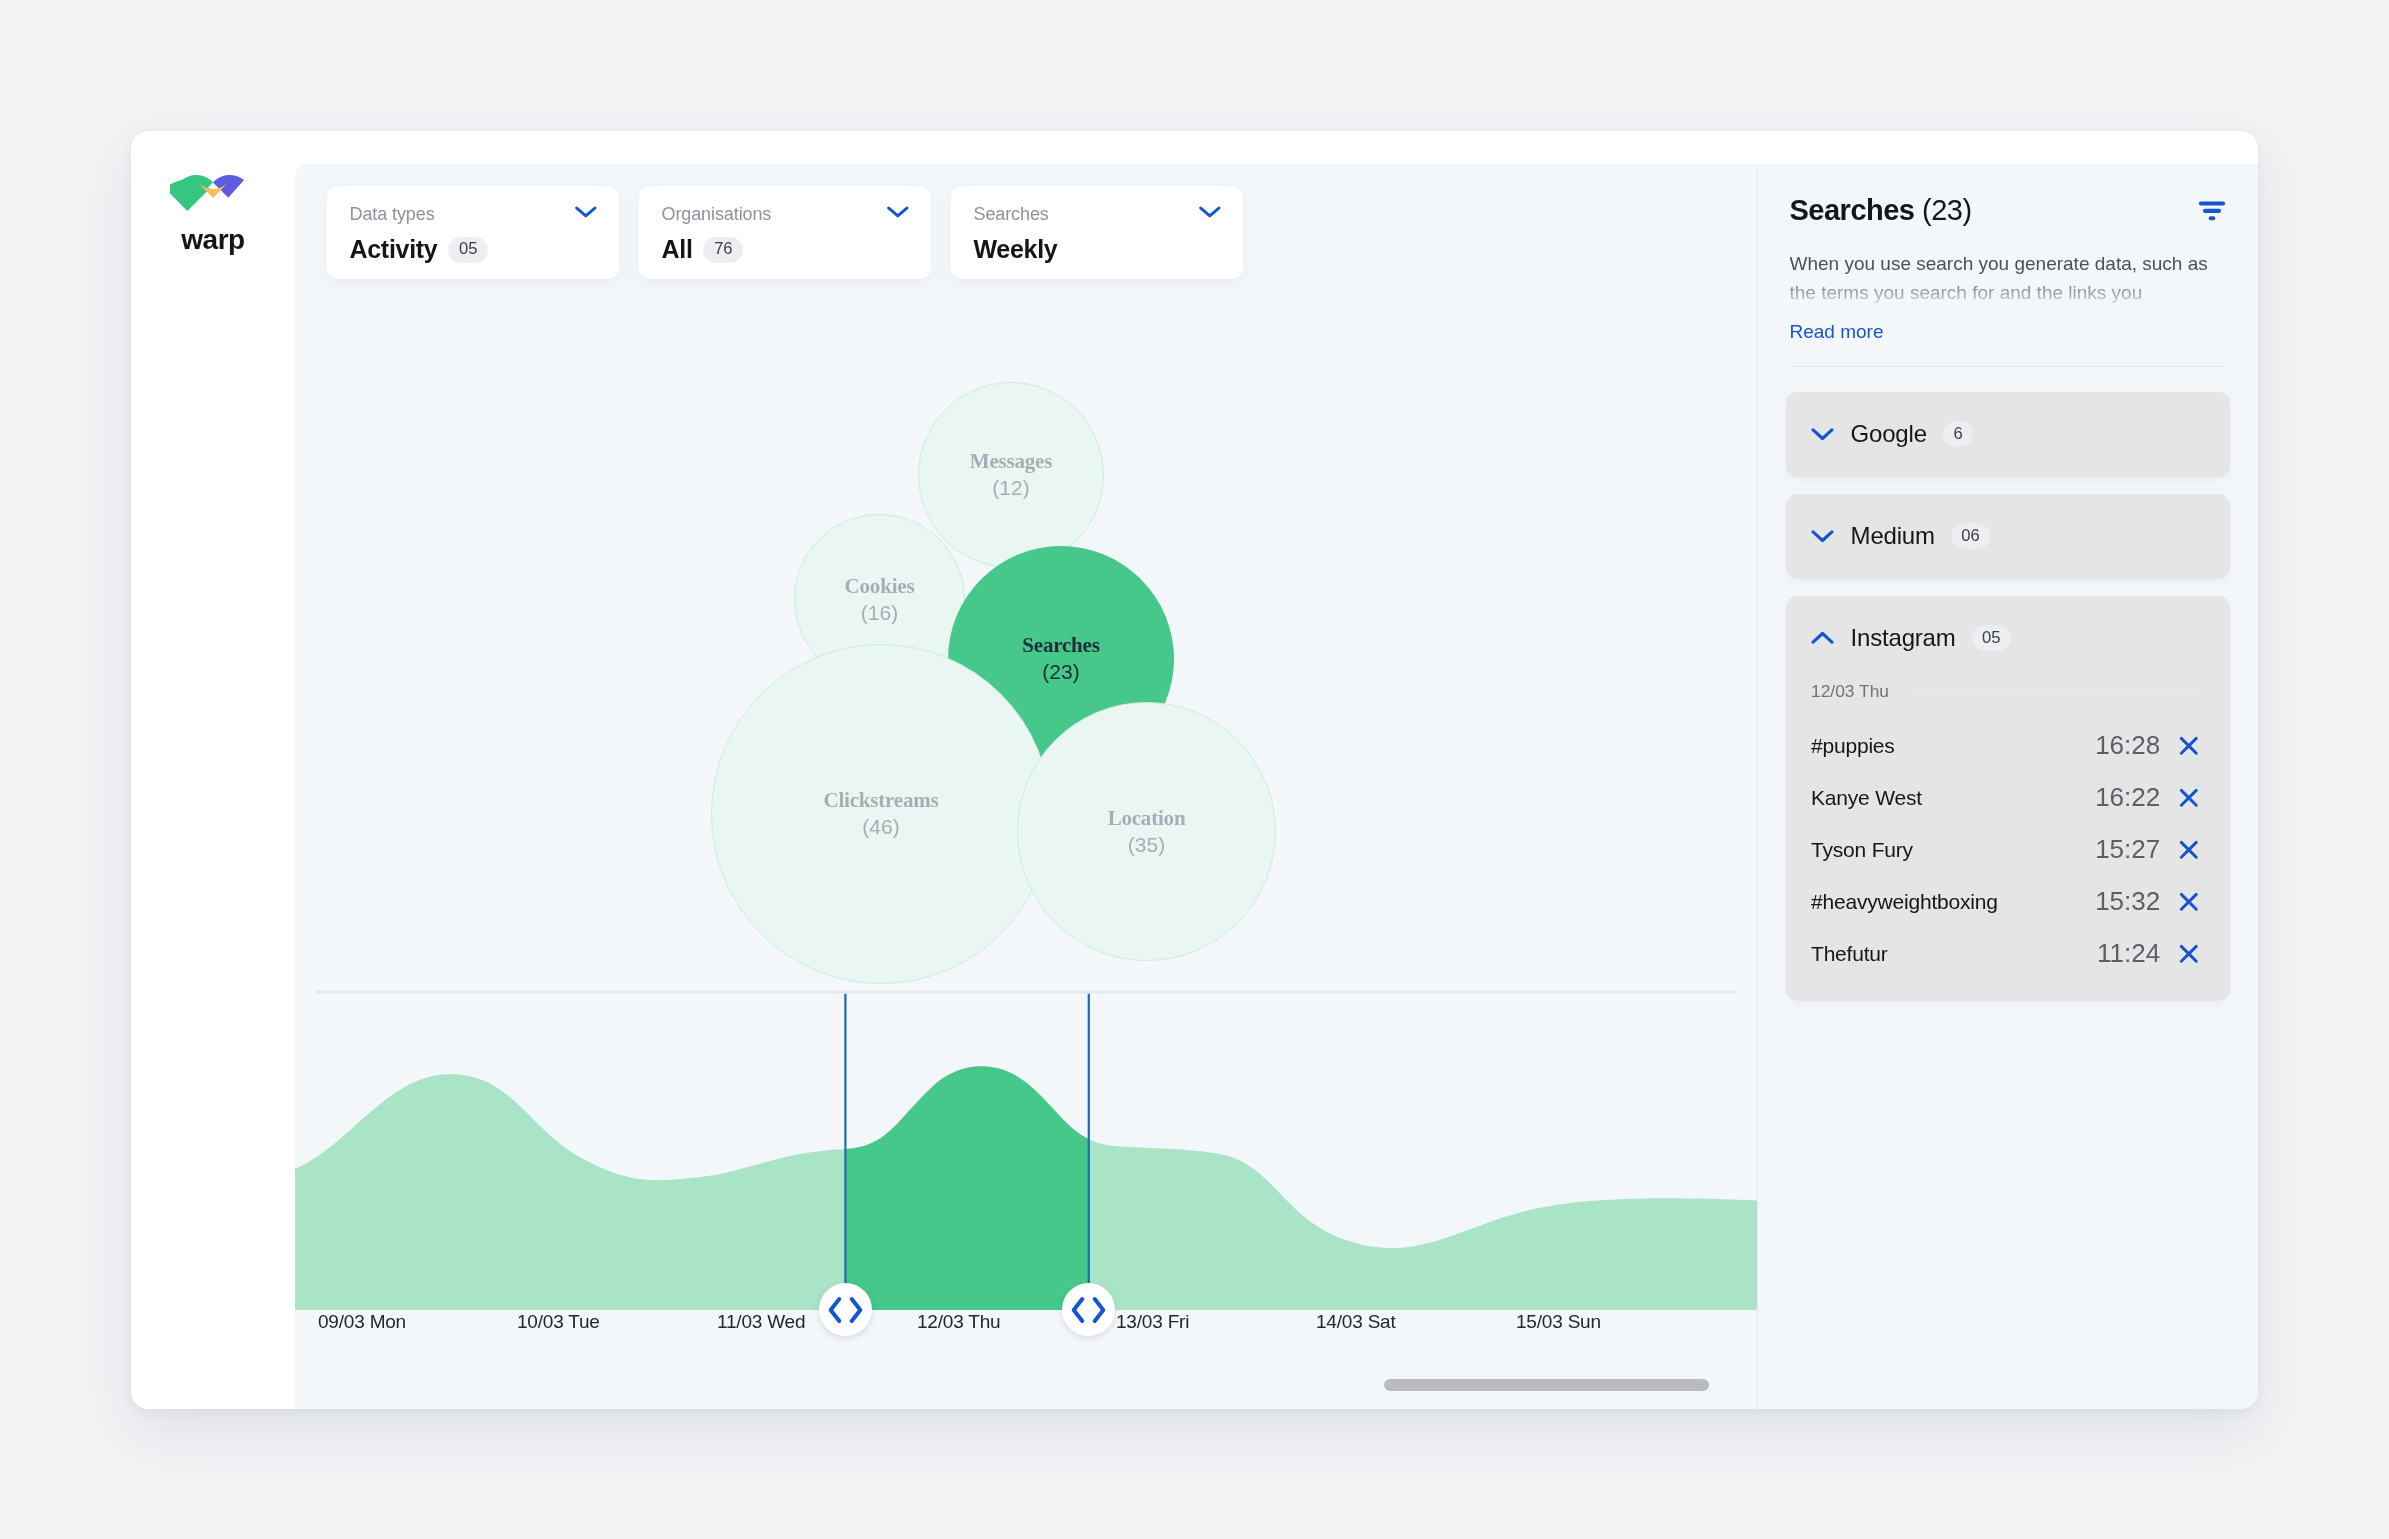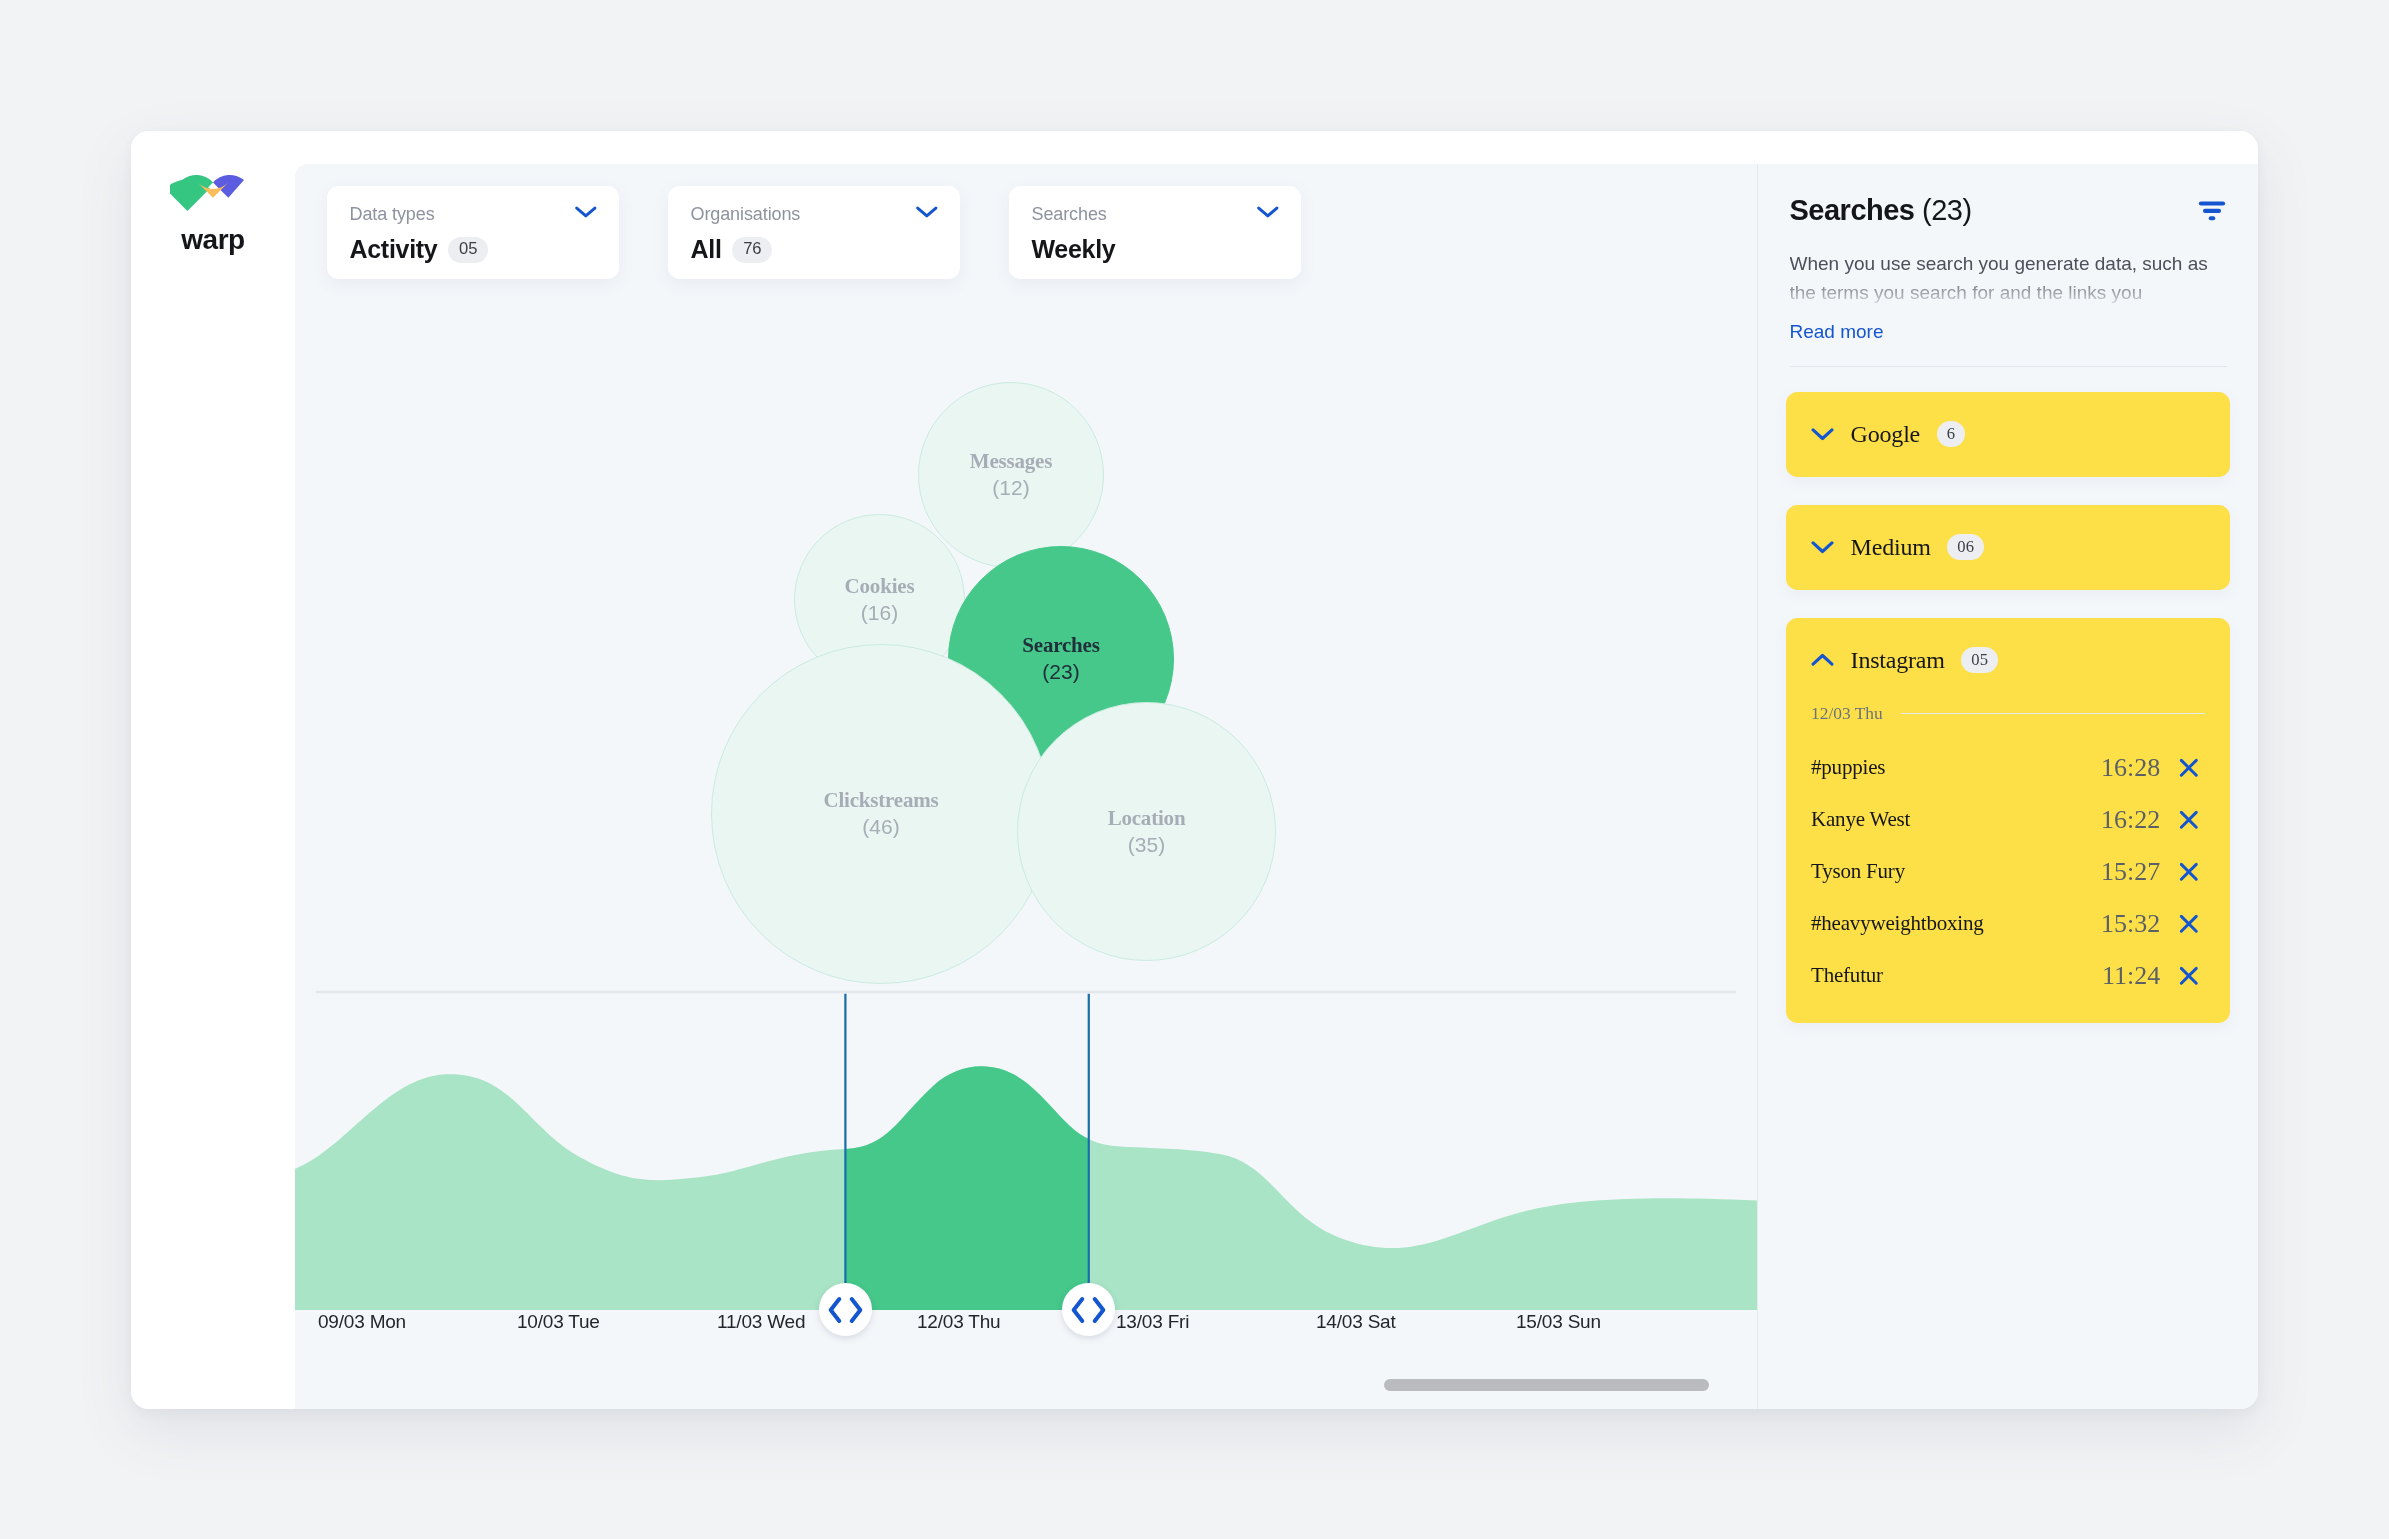--- a/index.html
+++ b/index.html
@@ -75,21 +75,21 @@
     position: relative;
     flex: 1 1 auto;
     min-width: 0;
     border-radius: 13.3px 0 0 0;
     background: #f4f7fa;
   }
 
   
   #filters {
     position: absolute; left: 31.5px; top: 22.4px;
-    display: flex; gap: 49px; z-index: 6;
+    display: flex; gap: 20px; z-index: 6;
   }
   .filter-card {
     background: #fff;
     border-radius: 11.6px;
     width: 292px; height: 93px;
     padding: 18px 23px 0 23px;
     box-shadow: 0 5px 16.6px rgba(70,90,120,0.07);
     position: relative;
     cursor: pointer;
   }
@@ -180,25 +180,24 @@
     mask-image: linear-gradient(180deg,#000 0%,#000 40%,rgba(0,0,0,0.07) 96%);
   }
   .read-more {
     display: inline-block; margin-top: 10px;
     font-size: 19px; color: #1455d0; cursor: pointer;
   }
   #panel-divider { margin-top: 23px; height: 0.8px; background: #e1e6ec; }
 
   #groups { padding: 25px 28px 0 28px; }
   .group {
-    background: #fde047; border-radius: 11.6px;
+    background: #e5e5e5; border-radius: 11.6px;
     box-shadow: 0 4.1px 13.3px rgba(70,90,120,0.055);
-    margin-bottom: 28px;
+    margin-bottom: 17px;
     overflow: hidden;
-    font-family: Liberation Serif, serif;
   }
   .group-head {
     height: 85px; display: flex; align-items: center;
     padding: 0 25px; gap: 16.6px; cursor: pointer;
   }
   .acc-chev { width: 23px; height: 14px; flex: 0 0 23px; }
   .group-name { font-size: 24px; color: #15161a; letter-spacing: -0.2px; }
   .group-pill {
     background: #eceef1; color: #3b3f47;
     border-radius: 829px; font-size: 16.6px; padding: 4.1px 10px 5px; line-height: 1;

